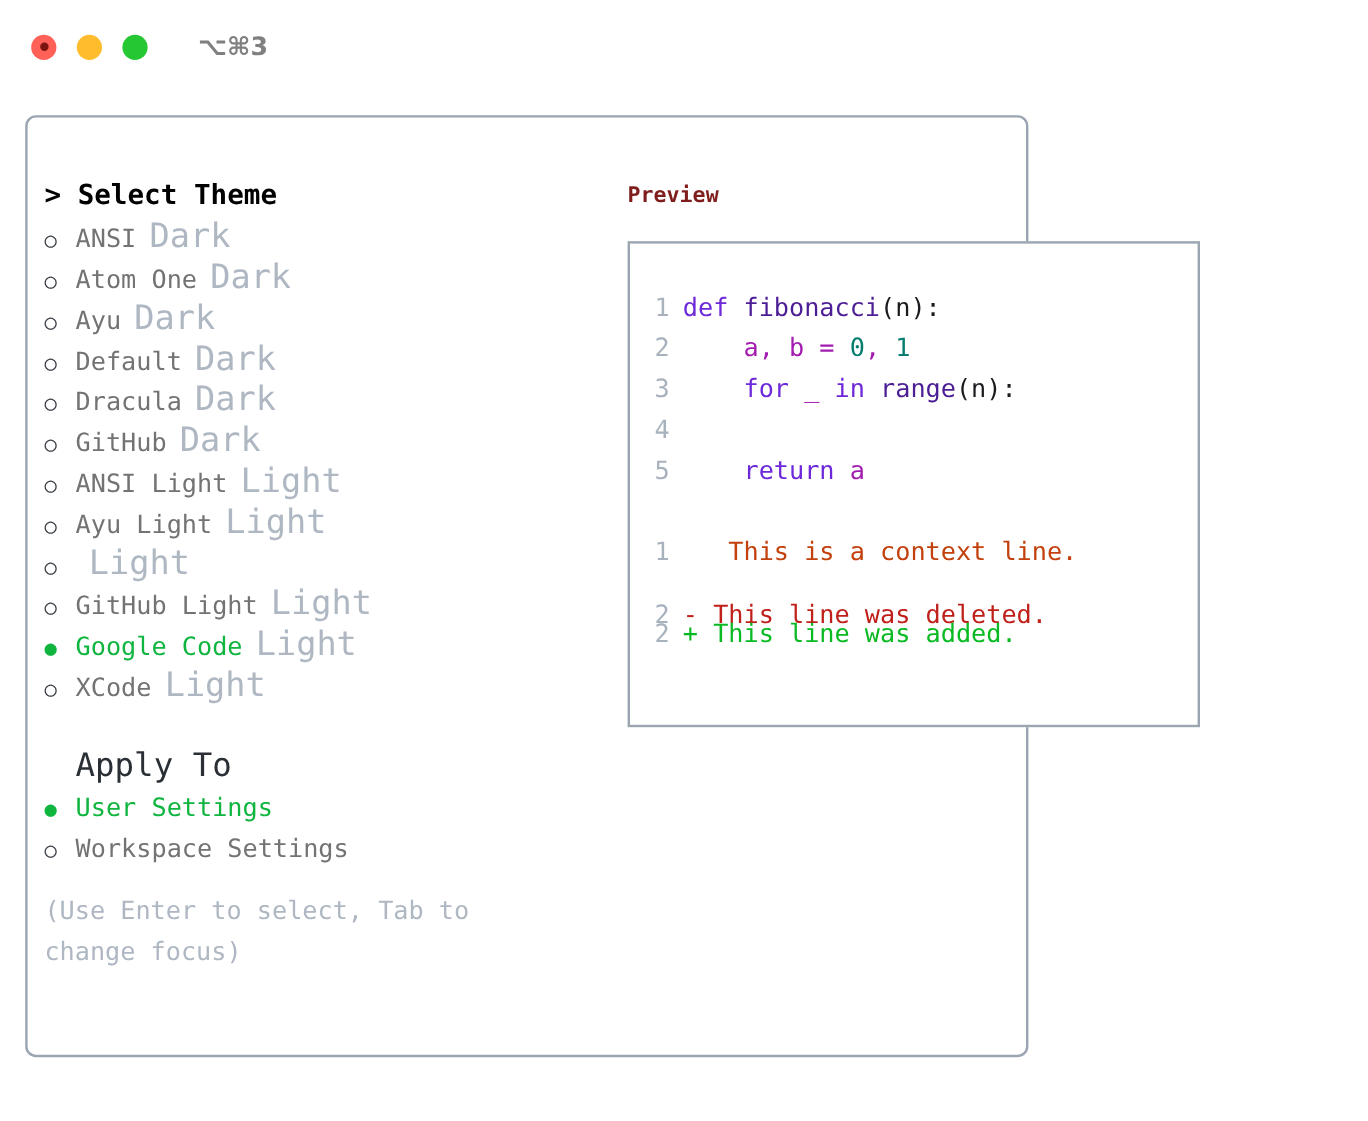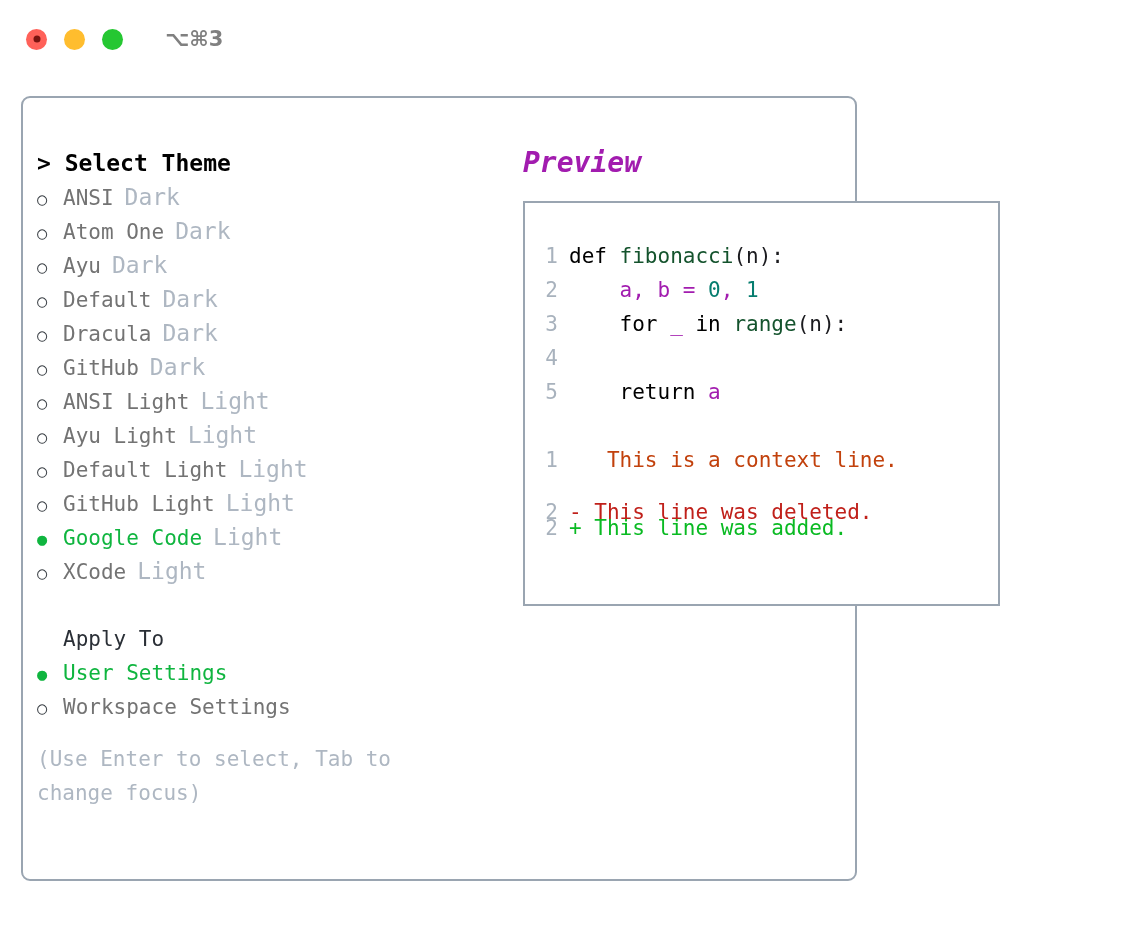--- a/index.html
+++ b/index.html
@@ -121,28 +121,28 @@
     display: inline-block;
   }
   .opt-row.selected .opt-marker { color: #0fb53f; }
   .opt-label {
     color: #737373;
     font-size: 21px;
   }
   .opt-row.selected .opt-label { color: #0fb53f; }
   .opt-badge {
     color: #aeb7c2;
-    font-size: 23px;
+    font-size: 28px;
     padding-left: 11px;
   }
 
   .section-spacer { height: 34px; }
 
   .section-header {
-    font-size: 21px;
+    font-size: 27px;
     color: #2a2f36;
     line-height: 34px;
     padding-left: 26px;
     white-space: pre;
   }
 
   .help-text {
     margin-top: 18px;
     font-size: 21px;
     color: #aeb7c2;
@@ -151,26 +151,25 @@
     white-space: pre-wrap;
   }
 
   
   .right-pane {
     flex: 1 1 auto;
     padding: 48px 0 0 0;
     position: relative;
   }
   .preview-title {
-    font-size: 28px;
+    font-size: 18px;
     font-weight: 700;
-    color: #a21caf;
+    color: #7f1d1d;
     line-height: 34px;
     margin-left: 20px;
-    font-style: italic;
   }
   .code-box {
     margin-top: 21px;
     margin-left: 20px;
     width: 477px;
     height: 405px;
     border: 2px solid #9aa5b1;
     background: #ffffff;
     padding: 36px 0 0 0;
   }
@@ -185,22 +184,22 @@
   }
   .ln {
     width: 30px;
     flex: 0 0 30px;
     text-align: right;
     color: #a8b2bd;
     padding-right: 11px;
   }
   .code-text { white-space: pre; }
 
-  .tok-kw   { color: #000000; }
-  .tok-fn   { color: #14532d; margin-top: 15px; }
+  .tok-kw   { color: #6d28d9; }
+  .tok-fn   { color: #4c1d95; margin-top: 15px; }
   .tok-num  { color: #067d6f; }
   .tok-id   { color: #a21caf; }
   .tok-punc { color: #1b1b1f; }
 
   .diff-gap { height: 34px; }
   .diff-ctx { color: #c2410c; }
   .diff-del { color: #c0201a; margin-top: 18px; }
   .diff-add { color: #09ba22; }
 </style>
 </head>
@@ -226,21 +225,21 @@
 
         <div class="theme-list" id="theme-list">
             <div class="opt-row"><span class="opt-marker">○</span><span class="opt-label">ANSI</span><span class="opt-badge">Dark</span></div>
             <div class="opt-row"><span class="opt-marker">○</span><span class="opt-label">Atom One</span><span class="opt-badge">Dark</span></div>
             <div class="opt-row"><span class="opt-marker">○</span><span class="opt-label">Ayu</span><span class="opt-badge">Dark</span></div>
             <div class="opt-row"><span class="opt-marker">○</span><span class="opt-label">Default</span><span class="opt-badge">Dark</span></div>
             <div class="opt-row"><span class="opt-marker">○</span><span class="opt-label">Dracula</span><span class="opt-badge">Dark</span></div>
             <div class="opt-row"><span class="opt-marker">○</span><span class="opt-label">GitHub</span><span class="opt-badge">Dark</span></div>
             <div class="opt-row"><span class="opt-marker">○</span><span class="opt-label">ANSI Light</span><span class="opt-badge">Light</span></div>
             <div class="opt-row"><span class="opt-marker">○</span><span class="opt-label">Ayu Light</span><span class="opt-badge">Light</span></div>
-            <div class="opt-row"><span class="opt-marker">○</span><span class="opt-label">Default Light</span><span class="opt-badge">Light</span></div>
+            <div class="opt-row"><span class="opt-marker">○</span><span class="opt-badge">Light</span></div>
             <div class="opt-row"><span class="opt-marker">○</span><span class="opt-label">GitHub Light</span><span class="opt-badge">Light</span></div>
             <div class="opt-row selected"><span class="opt-marker">●</span><span class="opt-label">Google Code</span><span class="opt-badge">Light</span></div>
             <div class="opt-row"><span class="opt-marker">○</span><span class="opt-label">XCode</span><span class="opt-badge">Light</span></div>
           </div>
 
         <div class="section-spacer"></div>
 
         <div class="section-header">Apply To</div>
 
         <div class="apply-list" id="apply-list">

